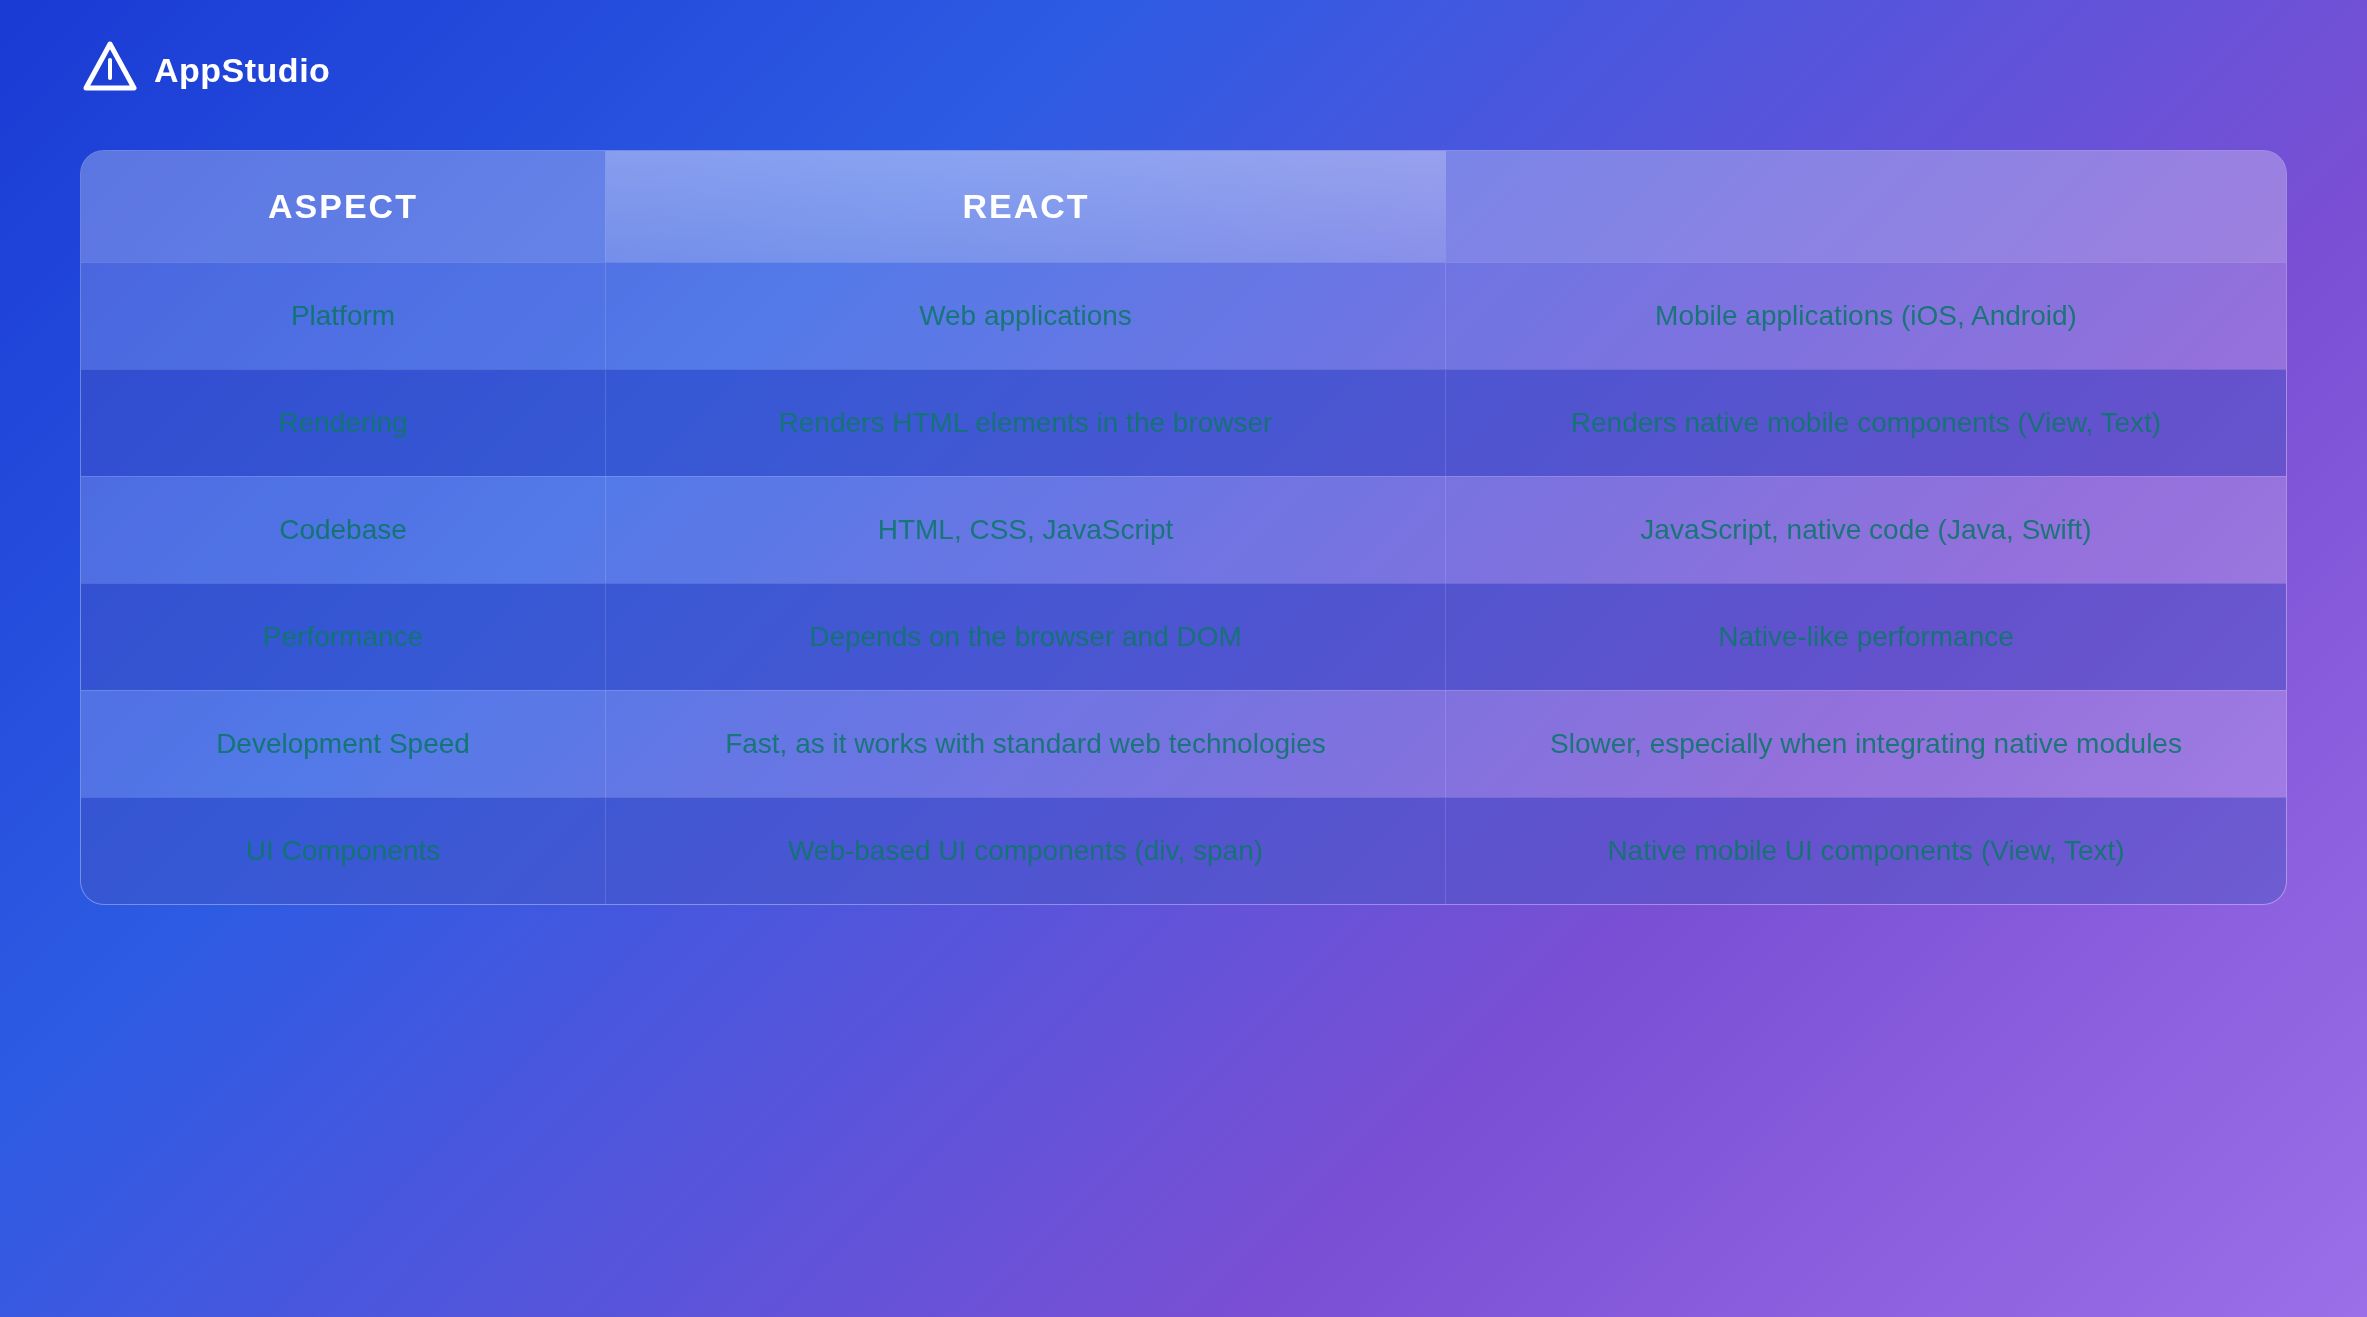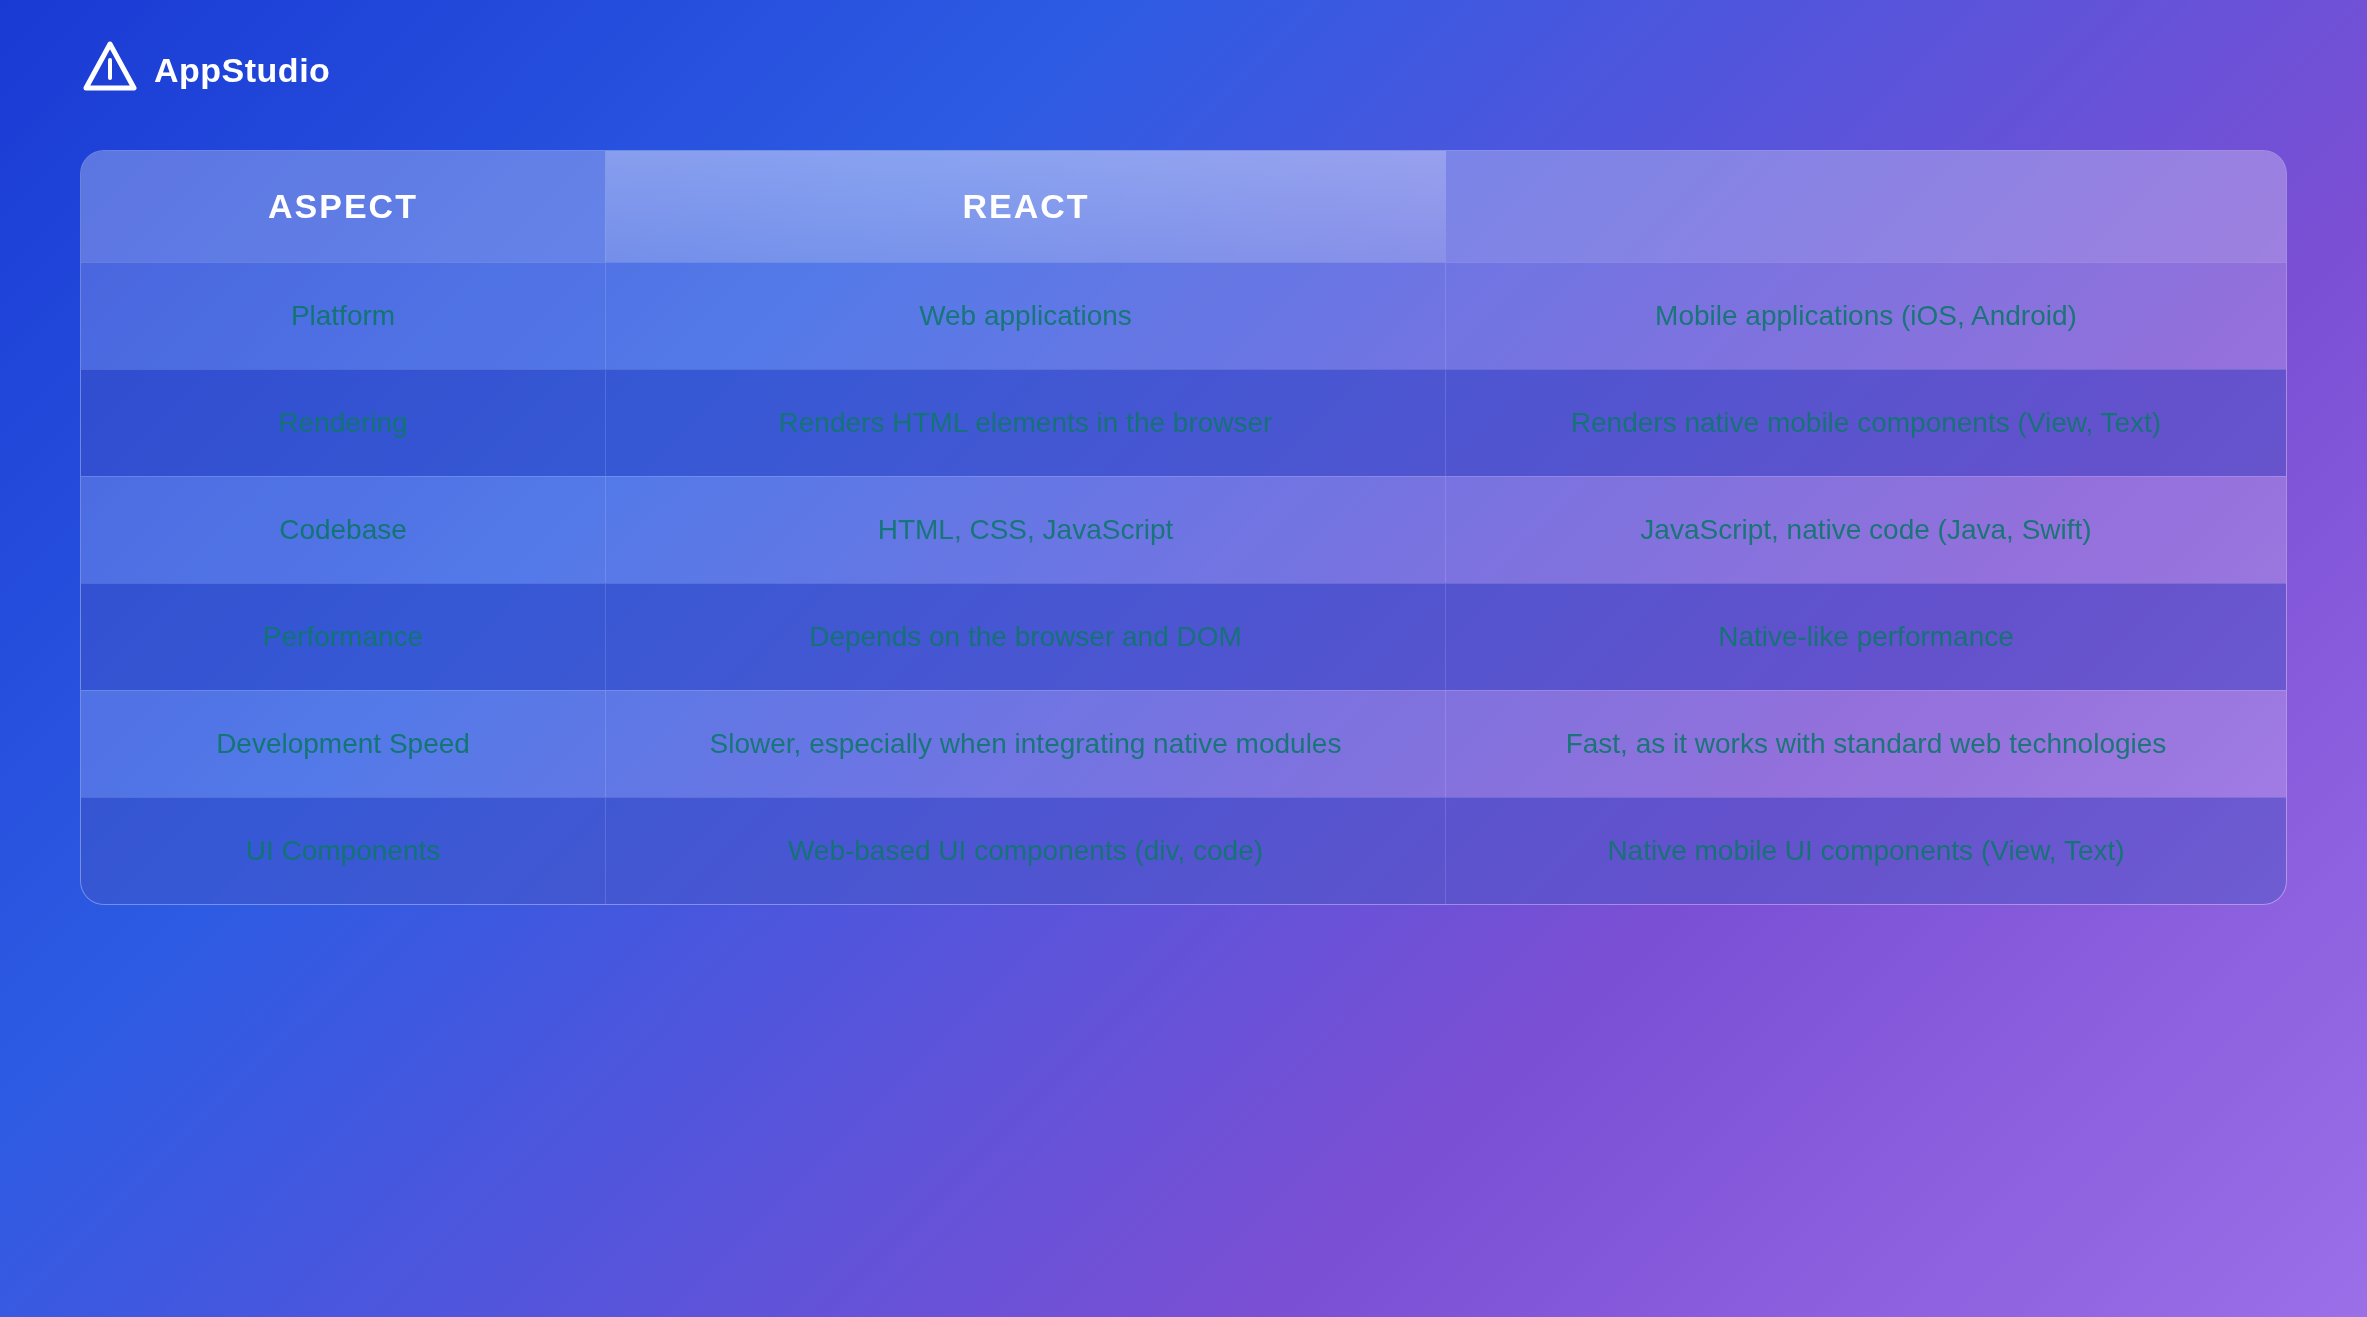--- a/index.html
+++ b/index.html
@@ -172,22 +172,22 @@
         <div class="table-cell react-cell">HTML, CSS, JavaScript</div>
         <div class="table-cell react-native-cell">JavaScript, native code (Java, Swift)</div>
       </div>
       <div class="table-row">
         <div class="table-cell aspect-cell">Performance</div>
         <div class="table-cell react-cell">Depends on the browser and DOM</div>
         <div class="table-cell react-native-cell">Native-like performance</div>
       </div>
       <div class="table-row">
         <div class="table-cell aspect-cell">Development Speed</div>
+        <div class="table-cell react-cell">Fast, as it works with standard web technologies</div>
         <div class="table-cell react-native-cell">Slower, especially when integrating native modules</div>
-        <div class="table-cell react-cell">Fast, as it works with standard web technologies</div>
       </div>
       <div class="table-row">
         <div class="table-cell aspect-cell">UI Components</div>
-        <div class="table-cell react-cell">Web-based UI components (div, code)</div>
+        <div class="table-cell react-cell">Web-based UI components (div, span)</div>
         <div class="table-cell react-native-cell">Native mobile UI components (View, Text)</div>
       </div>
     </div>
 </div>
 
 </body></html>

